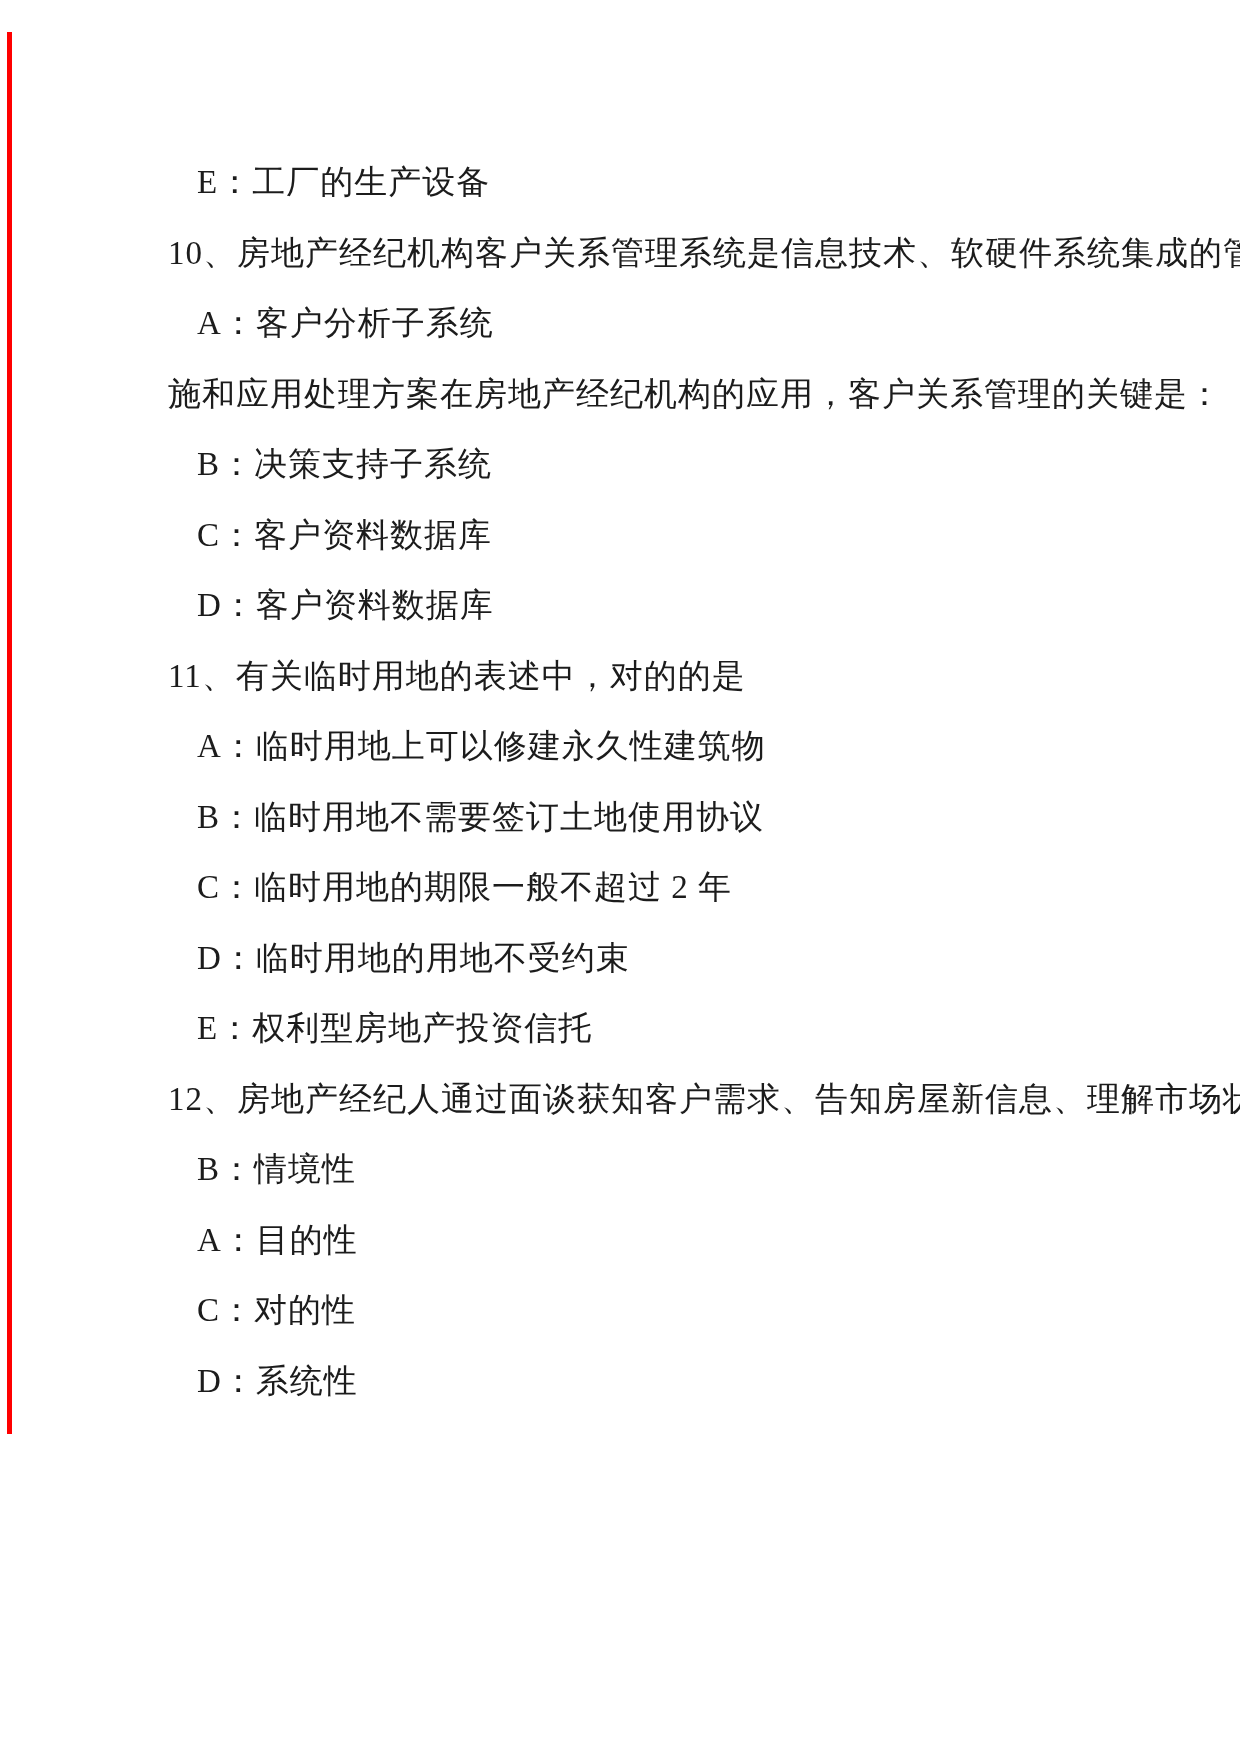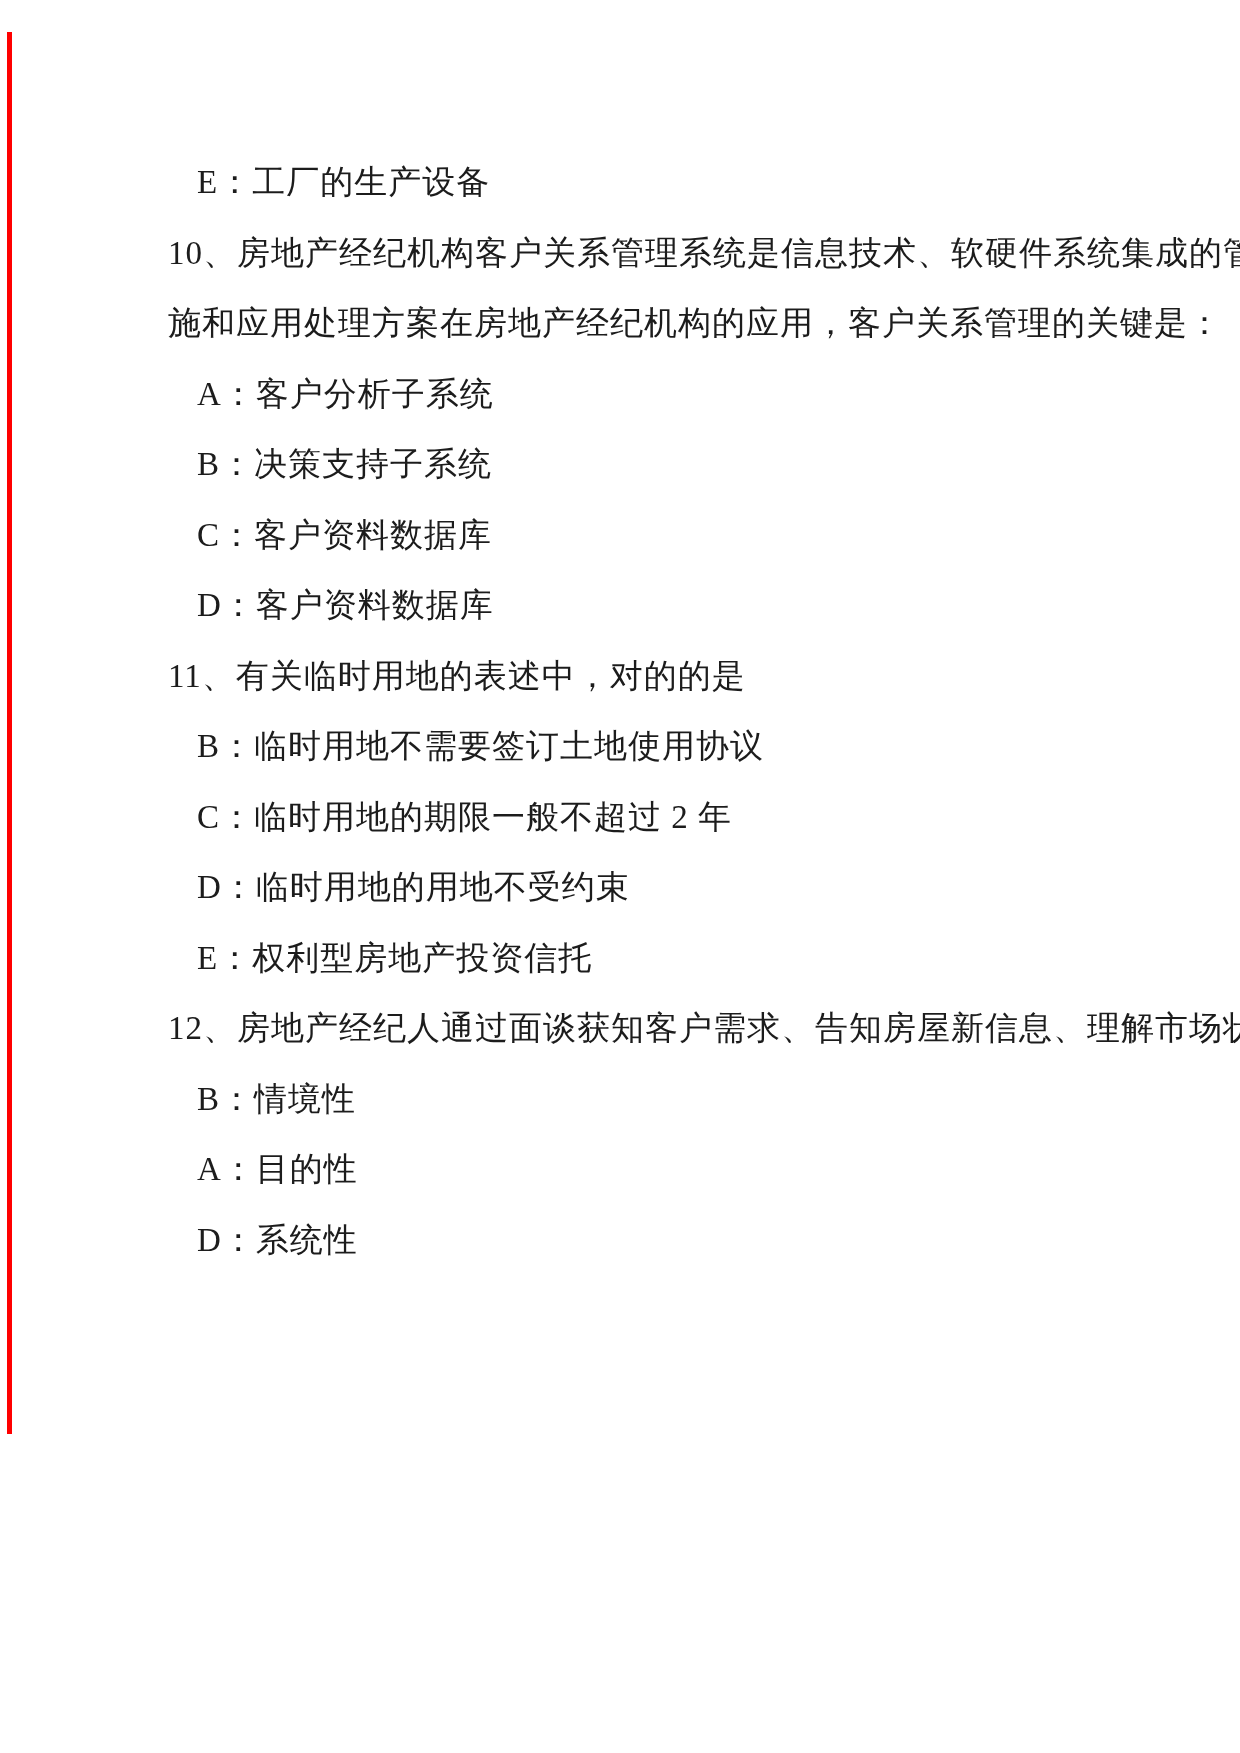--- a/index.html
+++ b/index.html
@@ -50,31 +50,33 @@
 <body>
 
 <div class="page">
   <div class="red-line"></div>
 
   <main class="content">
 
     <div class="line opt">E：工厂的生产设备</div>
 
     <div class="line q">10、房地产经纪机构客户关系管理系统是信息技术、软硬件系统集成的管理措</div>
+    <div class="line opt">A：客户分析子系统</div>
     <div class="line q">施和应用处理方案在房地产经纪机构的应用，客户关系管理的关键是：</div>
-    <div class="line opt">A：客户分析子系统</div>
     <div class="line opt">B：决策支持子系统</div>
     <div class="line opt">C：客户资料数据库</div>
     <div class="line opt">D：客户资料数据库</div>
 
     <div class="line q">11、有关临时用地的表述中，对的的是</div>
+    <div class="line opt">A：临时用地上可以修建永久性建筑物</div>
     <div class="line opt">B：临时用地不需要签订土地使用协议</div>
     <div class="line opt">C：临时用地的期限一般不超过 2 年</div>
     <div class="line opt">D：临时用地的用地不受约束</div>
     <div class="line opt">E：权利型房地产投资信托</div>
 
     <div class="line q">12、房地产经纪人通过面谈获知客户需求、告知房屋新信息、理解市场状况、</div>
     <div class="line opt">B：情境性</div>
     <div class="line opt">A：目的性</div>
+    <div class="line opt">C：对的性</div>
     <div class="line opt">D：系统性</div>
 
   </main>
 </div>
 
 </body></html>

